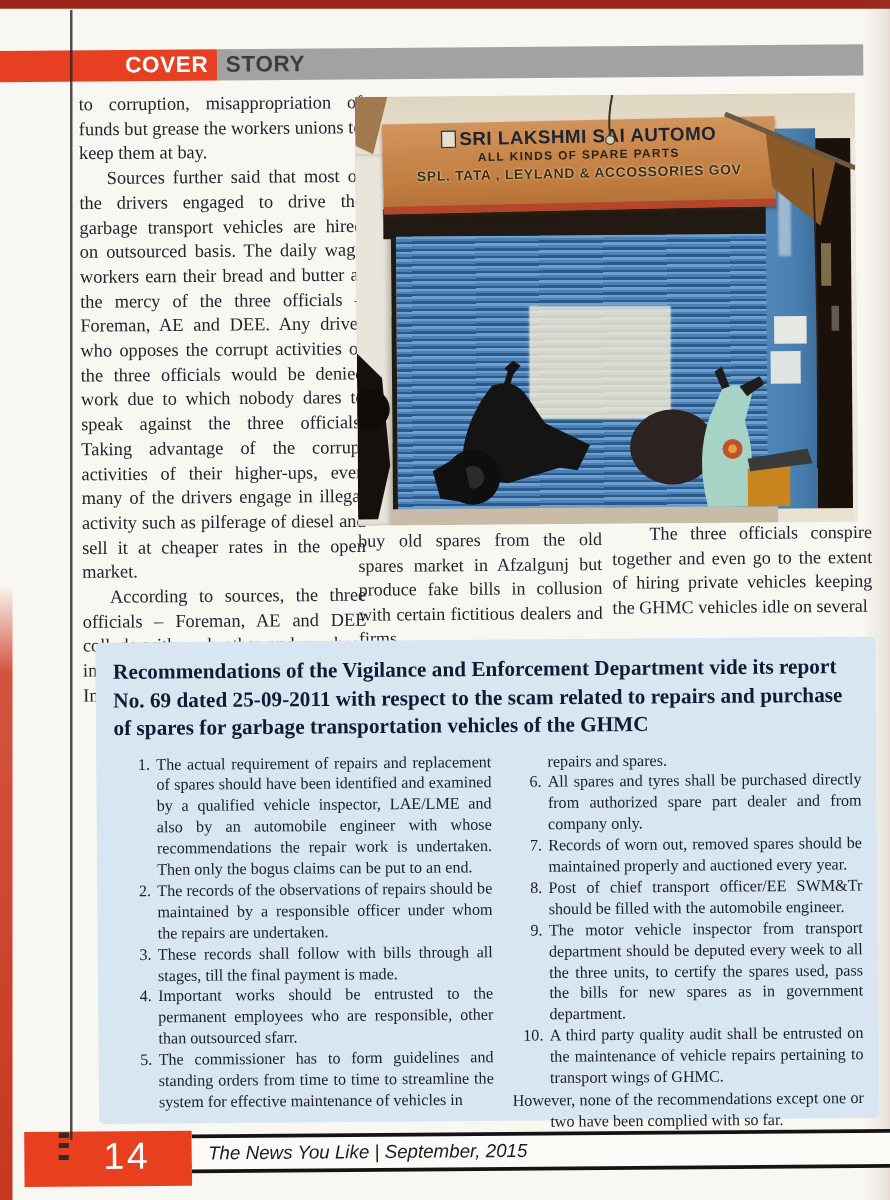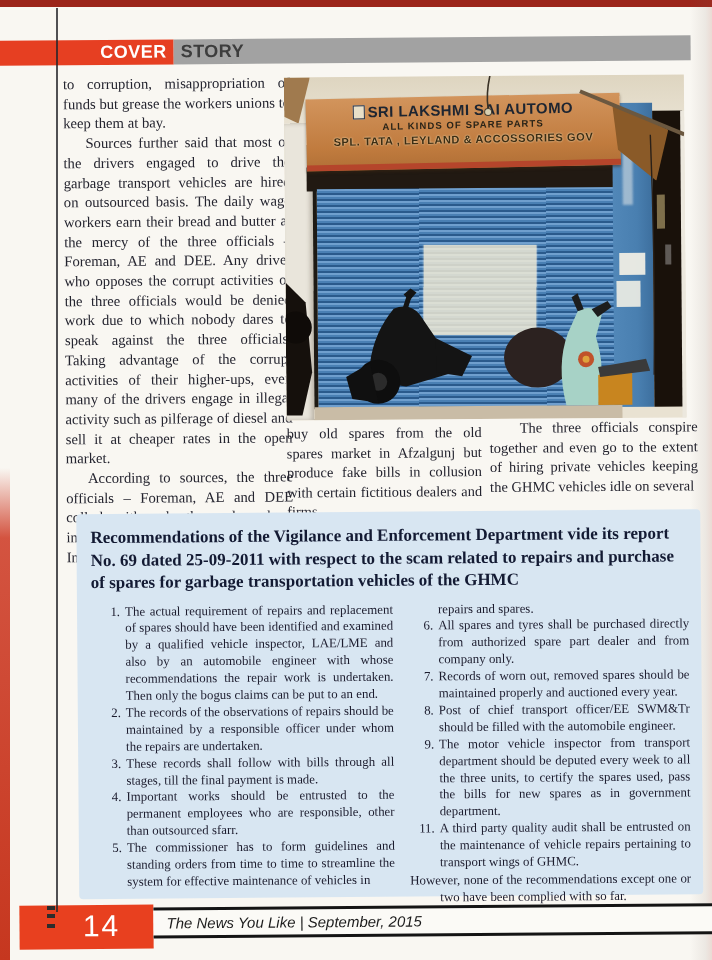--- a/index.html
+++ b/index.html
@@ -208,21 +208,21 @@
           </div>
         <div class="rec-item">
             <span class="rec-num">8.</span>
             <span class="rec-text">Post of chief transport officer/EE SWM&amp;Tr should be filled with the automobile engineer.</span>
           </div>
         <div class="rec-item">
             <span class="rec-num">9.</span>
             <span class="rec-text">The motor vehicle inspector from transport department should be deputed every week to all the three units, to certify the spares used, pass the bills for new spares as in government department.</span>
           </div>
         <div class="rec-item">
-            <span class="rec-num">11.</span>
+            <span class="rec-num">10.</span>
             <span class="rec-text">A third party quality audit shall be entrusted on the maintenance of vehicle repairs pertaining to transport wings of GHMC.</span>
           </div>
         <div class="rec-foot">However, none of the recommendations except one or two have been complied with so far.</div>
       </div>
     </div>
   </section>
 
   <div class="abs pagenum-block">14</div>
   <div class="abs footer-bar">The News You Like | September, 2015</div>
 

